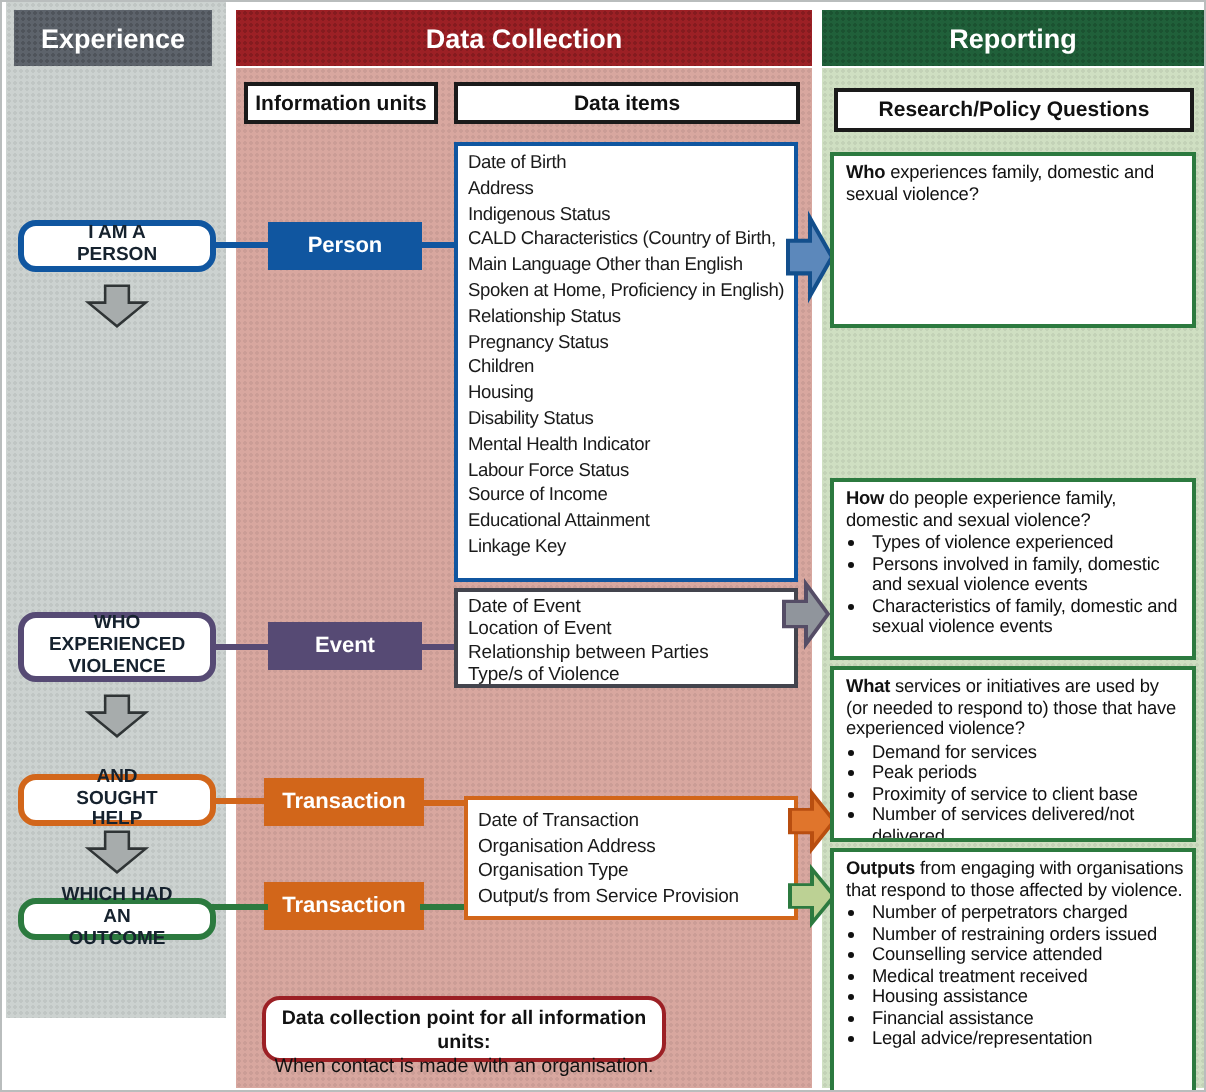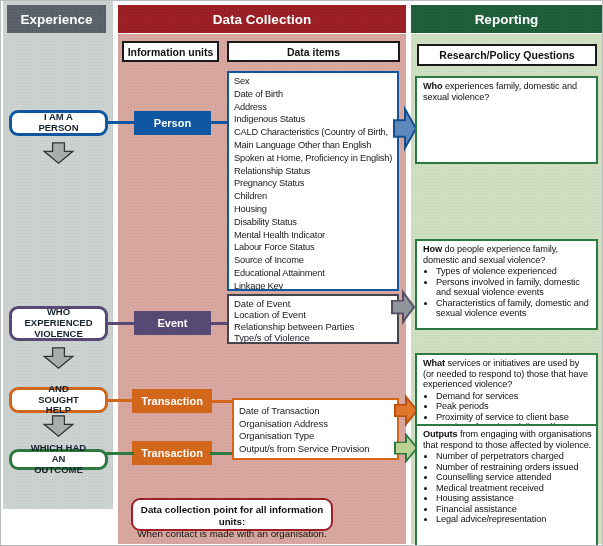--- a/index.html
+++ b/index.html
@@ -62,21 +62,21 @@
   .event-box  { left:226px; top:293px; width:172px; height:50px; border:2px solid var(--event_border);
                 font-size:9.5px; letter-spacing:-0.1px; line-height:11.3px; padding:2px 0 0 5px; }
   .trans-box  { left:231px; top:397px; width:167px; height:62px; border:2px solid var(--orange);
                 font-size:9.5px; letter-spacing:-0.1px; line-height:12.6px; padding:5px 0 0 5px; }
 
   
   .rb { position:absolute; left:414px; width:183px; background:#fff; border:2px solid var(--green);
         font-size:9.2px; letter-spacing:-0.1px; line-height:10.5px; color:#111; padding:3px 4px 2px 6px; overflow:hidden; }
   .rb1 { top:75px;  height:88px; }
   .rb2 { top:238px; height:91px; }
-  .rb3 { top:332px; height:88px;margin-top:20px; }
+  .rb3 { top:332px; height:88px; }
   .rb4 { top:423px; height:124px; }
   .rb b { font-weight:bold; }
   .rb ul { margin:1px 0 0 0; padding-left:13px; }
   .rb li { margin:0; }
 
   
   .note { position:absolute; left:130px; top:497px; width:202px; height:33px; background:#fff; border:2px solid var(--data_header);
           border-radius:9px; text-align:center; font-size:9.8px; line-height:12px; color:#111; padding-top:4px; }
   .note .nt { font-weight:bold; }
 
@@ -130,21 +130,20 @@
   <div class="line l1a"></div>
   <div class="line l1b"></div>
   <div class="line l2a"></div>
   <div class="line l2b"></div>
   <div class="line l3a"></div>
   <div class="line l3b"></div>
   <div class="line l4a"></div>
   <div class="line l4b"></div>
 
   <div class="items person-box">
-      <div>Sex</div>
       <div>Date of Birth</div>
       <div>Address</div>
       <div>Indigenous Status</div>
       <div>CALD Characteristics (Country of Birth,</div>
       <div>Main Language Other than English</div>
       <div>Spoken at Home, Proficiency in English)</div>
       <div>Relationship Status</div>
       <div>Pregnancy Status</div>
       <div>Children</div>
       <div>Housing</div>

